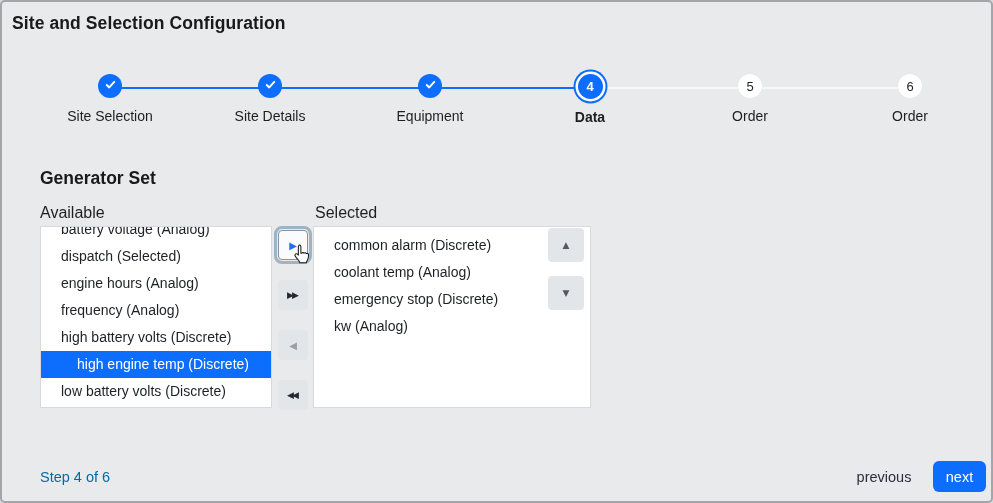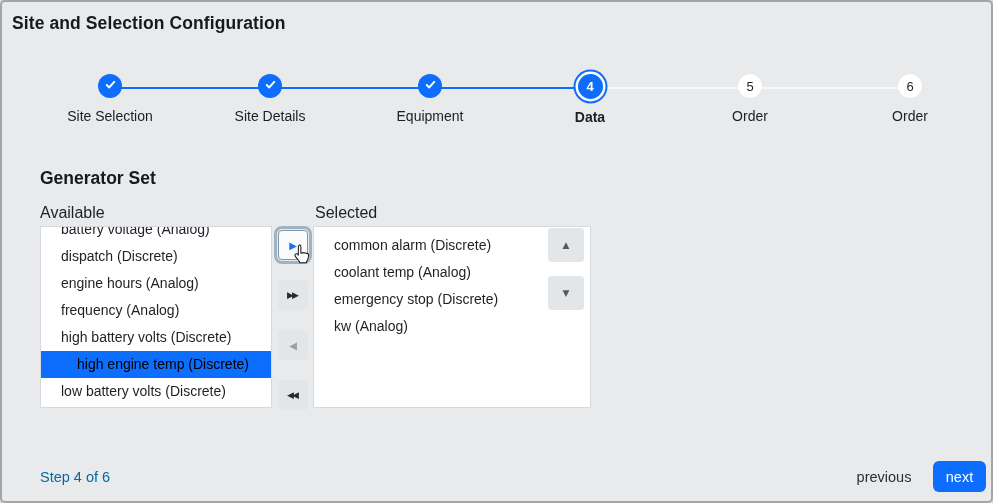--- a/index.html
+++ b/index.html
@@ -65,21 +65,21 @@
   .listbox.available { left: 38px;  width: 232px; }
   .listbox.selected  { left: 311px; width: 278px; }
   .listbox ul { list-style: none; position: absolute; left: 0; right: 0; }
   .listbox.available ul { top: -11px; }
   .listbox.selected  ul { top: 5px; }
   .listbox li {
     height: 27px; line-height: 27px;
     padding: 0 6px 0 20px;
     font-size: 14px; color: #1d2024; white-space: nowrap; overflow: hidden;
   }
-  .listbox li.is-selected { background: #0d6efd; color: #000000; padding-left: 36px; }
+  .listbox li.is-selected { background: #0d6efd; color: #ffffff; padding-left: 36px; }
 
   
   .xfer-btn, .order-btn {
     position: absolute;
     display: flex; align-items: center; justify-content: center;
     background: #e3e6e9; border: none; border-radius: 4px;
     color: #26292d; cursor: pointer;
     font-family: "DejaVu Sans", sans-serif;
   }
   .xfer-btn { left: 276px; width: 30px; height: 30px; font-size: 10px; }
@@ -172,21 +172,21 @@
     </div>
   </div>
 
   <div class="section-title">Generator Set</div>
   <div class="col-label available">Available</div>
   <div class="col-label selected">Selected</div>
 
   <div class="listbox available">
     <ul>
       <li>battery voltage (Analog)</li>
-      <li>dispatch (Discrete)</li>
+      <li>dispatch (Selected)</li>
       <li>engine hours (Analog)</li>
       <li>frequency (Analog)</li>
       <li>high battery volts (Discrete)</li>
       <li class="is-selected">high engine temp (Discrete)</li>
       <li>low battery volts (Discrete)</li>
     </ul>
   </div>
 
   <button class="xfer-btn focused" id="btn-right">
     <span>▶</span>

